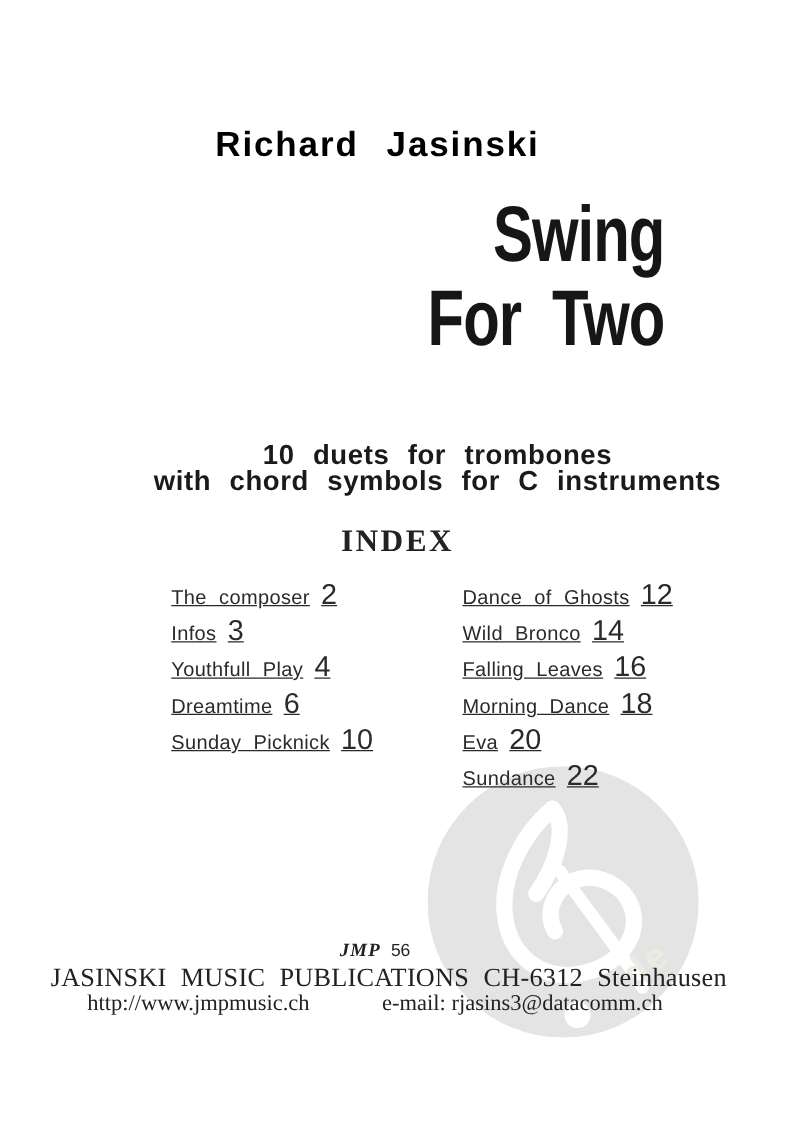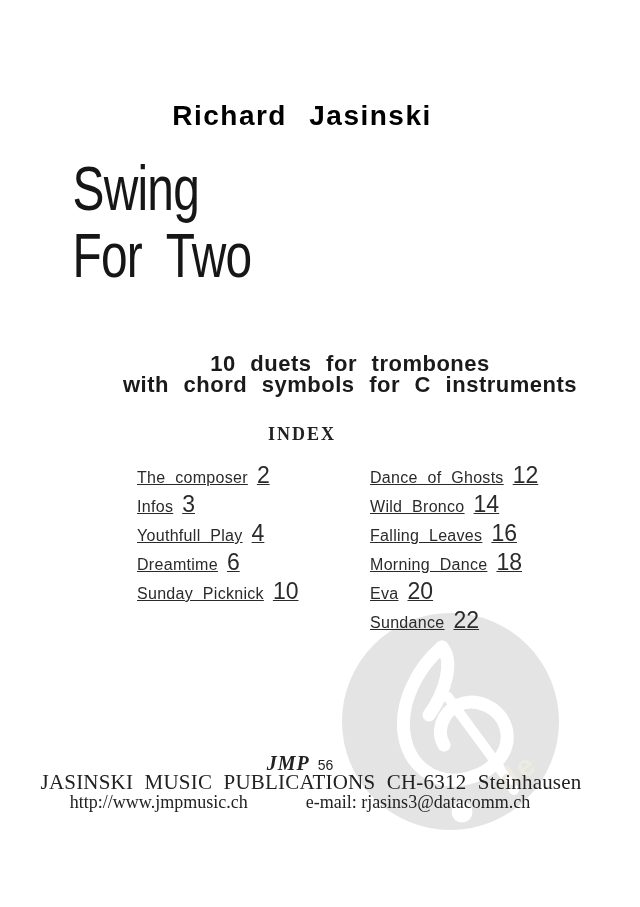--- a/index.html
+++ b/index.html
@@ -45,22 +45,22 @@
     font-weight: bold;
     letter-spacing: 1.5px;
     word-spacing: 13px;
     color: #000000;
   }
   .title {
     position: absolute;
     top: 155px;
     left: 0;
     width: 604px;
-    text-align: left;
-    font-weight: normal;
+    text-align: right;
+    font-weight: bold;
     color: #161616;
   }
   .title-line {
     display: block;
     font-size: 63px;
     line-height: 67px;
     letter-spacing: -1px;
     word-spacing: 16px;
     transform: scaleX(0.76);
     transform-origin: 50% 50%;
@@ -78,25 +78,25 @@
     word-spacing: 8px;
     letter-spacing: 0.5px;
     color: #1a1a1a;
     margin-left: 48px;
   }
 
   
   .index-heading {
     position: absolute;
     top: 421px;
-    left: 0;
-    width: 604px;
-    text-align: center;
-    font-family: "Liberation Serif", serif;
-    font-size: 18px;
+    left: 16px;
+    width: 604px;
+    text-align: center;
+    font-family: "Liberation Serif", serif;
+    font-size: 25px;
     line-height: 26px;
     font-weight: bold;
     letter-spacing: 2px;
     color: #222222;
   }
   .index-col {
     position: absolute;
     top: 461px;
   }
   .index-left  { left: 137px; }
@@ -125,21 +125,21 @@
     left: 0;
     width: 600px;
     text-align: center;
     font-size: 14px;
     color: #222222;
   }
   .jmp-logo {
     font-family: "Liberation Serif", serif;
     font-style: italic;
     font-weight: bold;
-    font-size: 20px;
+    font-size: 15px;
     letter-spacing: 1px;
   }
   .catalog-num { margin-left: 8px; }
   .footer-publisher {
     position: absolute;
     top: 772px;
     left: 0;
     width: 622px;
     text-align: center;
     font-family: "Liberation Serif", serif;

